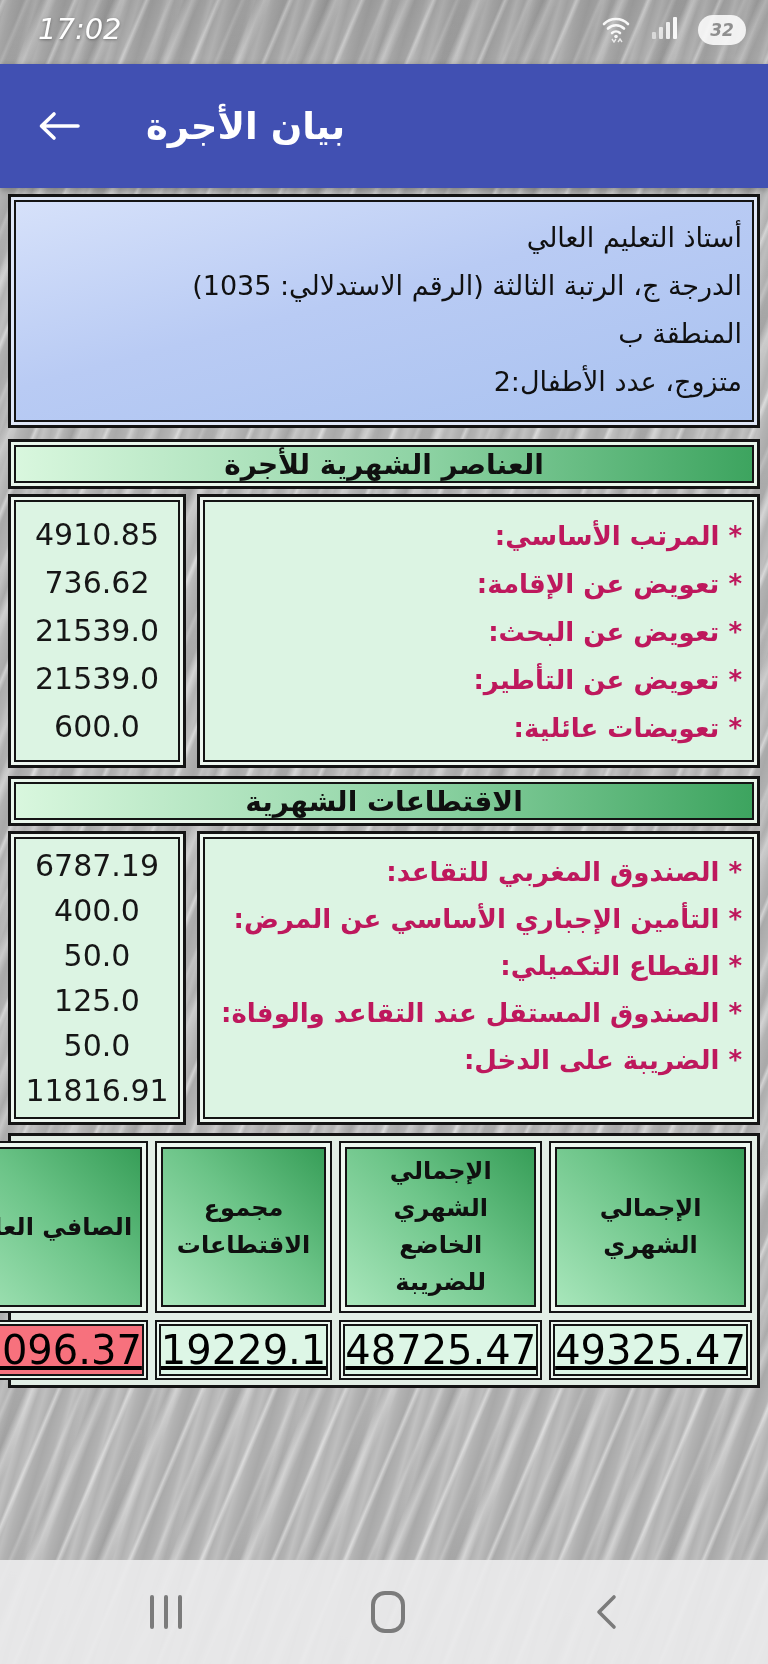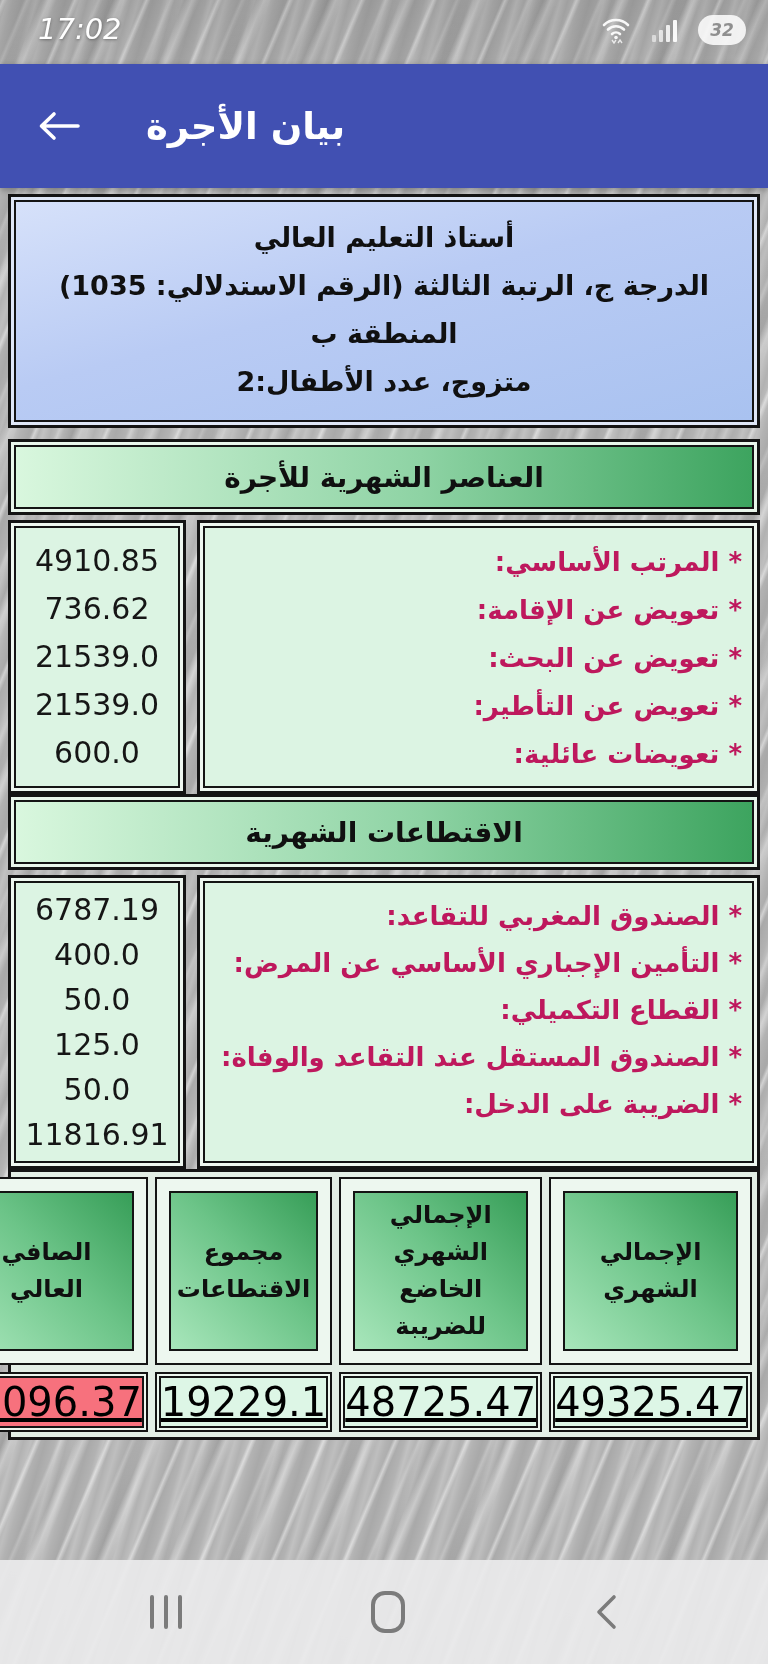--- a/index.html
+++ b/index.html
@@ -15,63 +15,63 @@
         rgba(255,255,255,0) 66px),
       repeating-linear-gradient(106deg,
         rgba(255,255,255,0) 0px, rgba(255,255,255,0.16) 7px, rgba(255,255,255,0) 13px,
         rgba(0,0,0,0.05) 21px, rgba(255,255,255,0) 30px, rgba(255,255,255,0.20) 35px,
         rgba(255,255,255,0) 42px);
   }
   
   .status-bar{position:relative;height:64px;font-style:italic;}
   .sb-time{position:absolute;left:38px;top:12px;color:#fff;font-size:29px;
     text-shadow:0 1px 3px rgba(0,0,0,0.35);}
-  .sb-icons{position:absolute;right:22px;top:15px;display:flex;align-items:center;gap:21px;}
+  .sb-icons{position:absolute;right:22px;top:15px;display:flex;align-items:flex-start;gap:21px;}
   .sig{display:flex;align-items:flex-end;gap:3px;height:24px;}
   .sig span{display:block;width:4px;background:#fdfdfd;border-radius:1px;}
   .sig .b1{height:7px;opacity:.55}.sig .b2{height:12px;opacity:.7}
   .sig .b3{height:17px;opacity:.85}.sig .b4{height:22px;opacity:.95}
   .batt{min-width:48px;height:30px;border-radius:16px;background:rgba(252,252,252,0.88);
     display:flex;align-items:center;justify-content:center;
     color:#8f8f8f;font-size:17px;font-weight:bold;}
   
   .app-bar{height:124px;background:#4150b2;display:flex;align-items:center;
     padding:0 0 0 36px;box-shadow:0 2px 6px rgba(0,0,0,0.28);}
   .back-btn{width:52px;height:40px;display:flex;align-items:center;}
   .app-title{color:#ffffff;font-size:37px;font-weight:bold;margin-left:58px;}
   
   .content{padding:6px 8px 0 8px;}
   .dpanel{border:3px solid #141414;padding:3px;box-sizing:border-box;}
   .din{border:2px solid #141414;box-sizing:border-box;height:100%;}
   
   .info-panel{background:#dfe7f7;margin-bottom:11px;}
   .info-panel .din{background:linear-gradient(165deg,#d6e1fa 0%,#b9cbf4 45%,#a9c2f0 100%);
     padding:12px 10px 14px;text-align:center;}
-  .info-line{font-size:27px;font-weight:bold;color:#101010;line-height:48px;direction:rtl;}
+  .info-line{font-size:27px;font-weight:normal;color:#101010;line-height:48px;direction:rtl;text-align:right;}
   
   .ghead{background:#e9f6eb;margin-bottom:5px;}
   .ghead .din{background:linear-gradient(90deg,#d9f7de 0%,#8ed3a4 55%,#3da45f 100%);
-    display:flex;align-items:center;justify-content:center;height:64px;}
+    display:flex;align-items:center;justify-content:center;height:38px;}
   .ghead-text{font-size:28px;font-weight:bold;color:#101010;}
   
-  .tbl-row{display:flex;gap:11px;align-items:stretch;margin-bottom:0;}
+  .tbl-row{display:flex;gap:11px;align-items:stretch;margin-bottom:8px;}
   .val-panel{width:178px;flex:0 0 178px;background:#eef7f0;}
   .lab-panel{flex:1;background:#eef7f0;}
   .val-panel .din,.lab-panel .din{background:#dcf4e3;}
   .val-panel .din{display:flex;flex-direction:column;justify-content:center;
     text-align:center;padding:4px 6px;}
   .val-line{font-size:30px;color:#161616;line-height:48px;}
   .ded .val-line{line-height:45px;}
   .lab-panel .din{padding:10px 10px 8px 8px;direction:rtl;text-align:right;}
   .lab-line{font-size:26px;font-weight:bold;color:#be185d;line-height:48px;}
   .ded .lab-line{line-height:47px;}
   
   .summary{border:3px solid #141414;background:#e3efe6;padding:5px;direction:rtl;
     display:grid;grid-template-columns:repeat(4,1fr);gap:7px;margin-bottom:0;}
-  .sum-head{border:2px solid #141414;padding:12px;background:#edf7ef;}
+  .sum-head{border:2px solid #141414;padding:4px;background:#edf7ef;}
   .sum-head .din{background:linear-gradient(225deg,#379e58 0%,#6cc488 45%,#a8e6bb 100%);
     display:flex;align-items:center;justify-content:center;text-align:center;
     min-height:148px;padding:4px;}
   .sum-head-label{font-size:24px;font-weight:bold;color:#101010;line-height:37px;}
   .sum-val{border:2px solid #141414;padding:2px;background:#edf7ef;}
   .sum-val .din{background:#ddf6e6;display:flex;align-items:center;justify-content:center;
     height:52px;}
   .sum-val.net .din{background:#f7717d;}
   .sum-val-text{font-size:40px;color:#000000;text-decoration:underline;}
   

